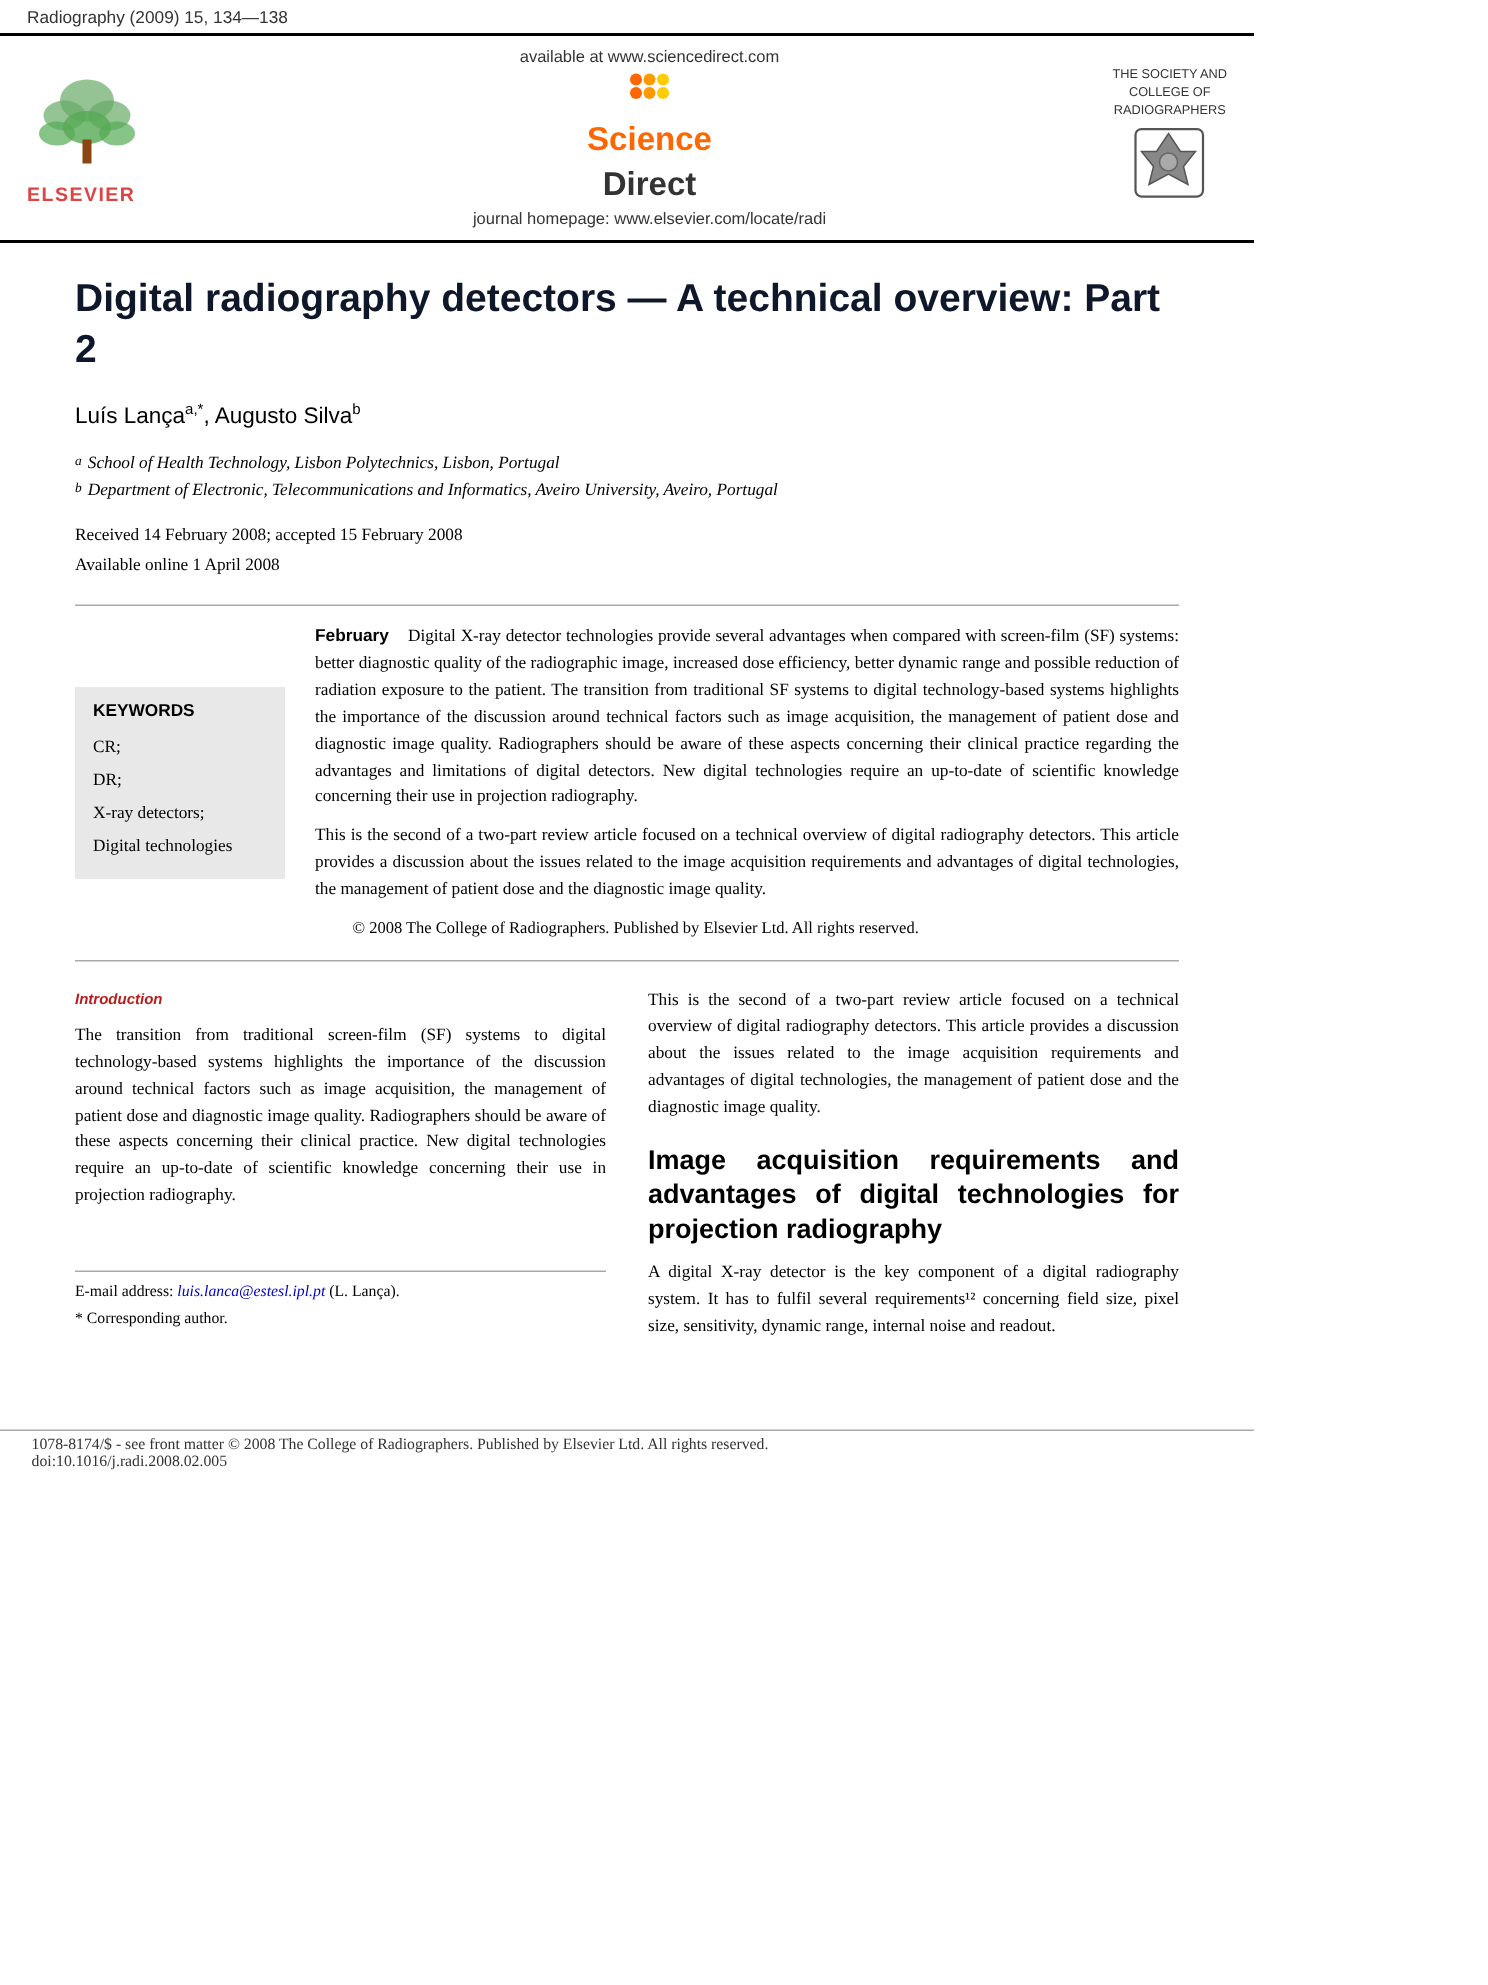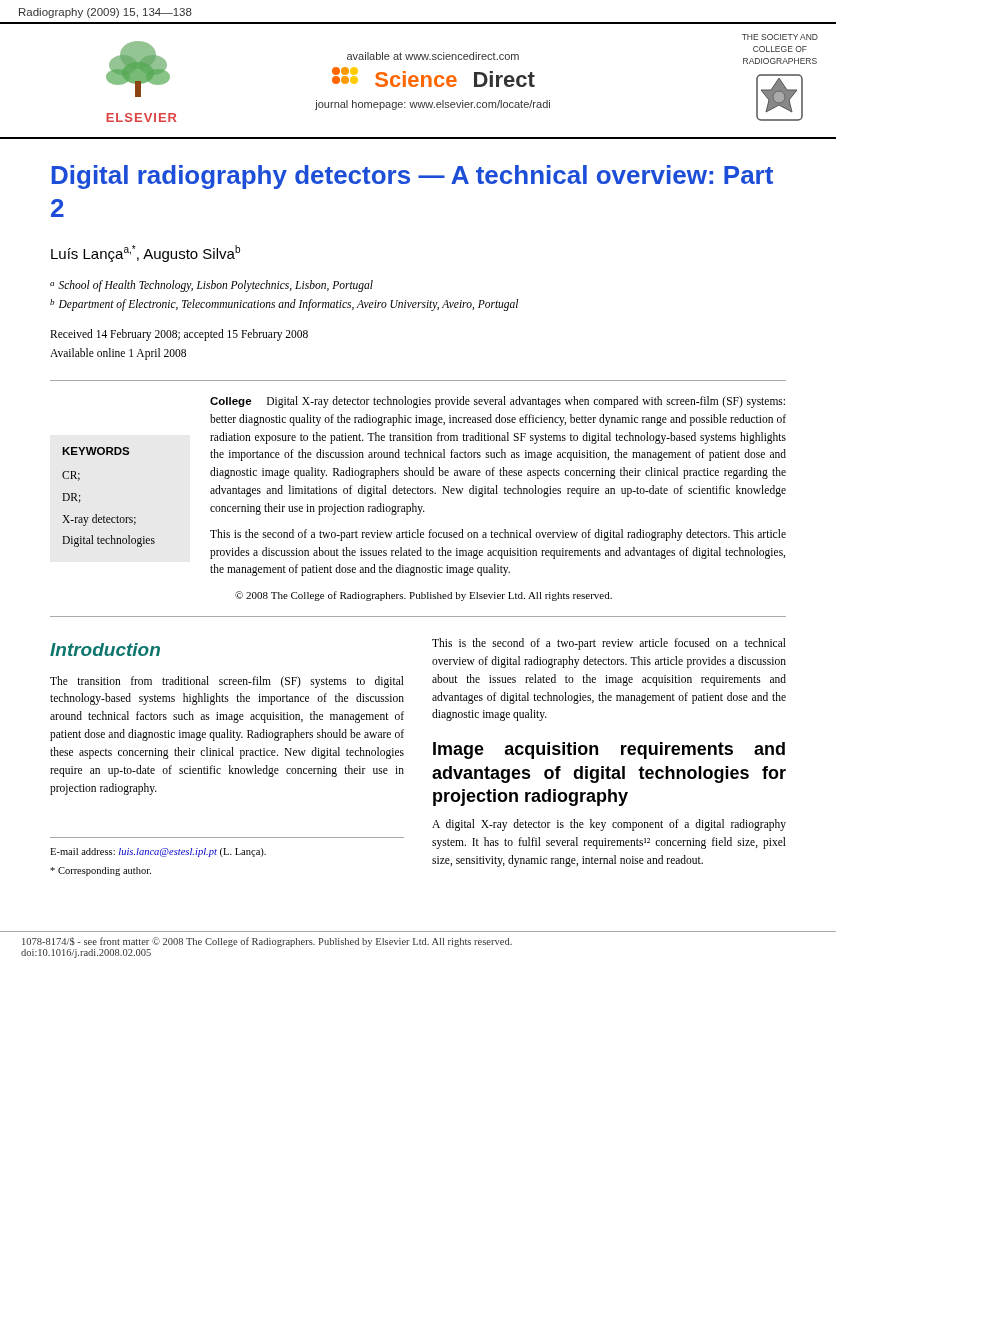--- a/index.html
+++ b/index.html
@@ -54,30 +54,31 @@
       margin-top: 4px;
     }
     .science-direct-logo {
       font-size: 22px;
       color: #f60;
       font-weight: bold;
       font-family: Arial, sans-serif;
       display: flex;
       align-items: center;
       justify-content: center;
-      gap: 15px;
+      gap: 4px;
+      flex-direction: column;
     }
     .header-right {
       width: 130px;
       display: flex;
       justify-content: flex-end;
     }
     
     .elsevier-logo {
-      text-align: right;
+      text-align: left;
     }
     .elsevier-logo .tree-icon {
       font-size: 32px;
       color: #555;
       line-height: 1;
     }
     .elsevier-logo .elsevier-text {
       font-size: 13px;
       font-family: Arial, sans-serif;
       font-weight: bold;
@@ -96,21 +97,21 @@
     .main-content {
       padding: 20px 50px 20px 50px;
     }
     
     .article-title {
       font-size: 26px;
       font-weight: bold;
       font-family: Arial, sans-serif;
       line-height: 1.3;
       margin-bottom: 18px;
-      color: #1d4ed8;
+      color: #0f172a;
     }
     
     .authors {
       font-size: 15px;
       font-family: Arial, sans-serif;
       margin-bottom: 14px;
       color: #000;
     }
     .authors sup {
       font-size: 10px;
@@ -196,23 +197,23 @@
     .col-left, .col-right {
       flex: 1;
       font-size: 11.5px;
       line-height: 1.55;
       text-align: justify;
     }
     .section-title {
       font-weight: bold;
       font-style: italic;
       font-family: Arial, sans-serif;
-      font-size: 19px;
+      font-size: 10px;
       margin-bottom: 8px;
-      color: #0f766e;
+      color: #b91c1c;
     }
     .body-paragraph {
       margin-bottom: 10px;
       text-align: justify;
     }
     .footnote-line {
       margin-bottom: 2px;
       font-size: 10.5px;
     }
     .footer-bottom {
@@ -325,21 +326,21 @@
         <ul class="keywords-list">
           <li>CR;</li>
           <li>DR;</li>
           <li>X-ray detectors;</li>
           <li>Digital technologies</li>
         </ul>
       </div>
 
       <div class="abstract-col">
         <div class="abstract-paragraph">
-          <span class="abstract-label">College</span>
+          <span class="abstract-label">February</span>
           <span>&nbsp;&nbsp;</span>
           <span class="abstract-text">Digital X-ray detector technologies provide several advantages when compared with screen-film (SF) systems: better diagnostic quality of the radiographic image, increased dose efficiency, better dynamic range and possible reduction of radiation exposure to the patient. The transition from traditional SF systems to digital technology-based systems highlights the importance of the discussion around technical factors such as image acquisition, the management of patient dose and diagnostic image quality. Radiographers should be aware of these aspects concerning their clinical practice regarding the advantages and limitations of digital detectors. New digital technologies require an up-to-date of scientific knowledge concerning their use in projection radiography.</span>
         </div>
         <div class="abstract-paragraph">
           <span>This is the second of a two-part review article focused on a technical overview of digital radiography detectors. This article provides a discussion about the issues related to the image acquisition requirements and advantages of digital technologies, the management of patient dose and the diagnostic image quality.</span>
         </div>
         <div class="copyright-line">© 2008 The College of Radiographers. Published by Elsevier Ltd. All rights reserved.</div>
       </div>
     </div>
 

